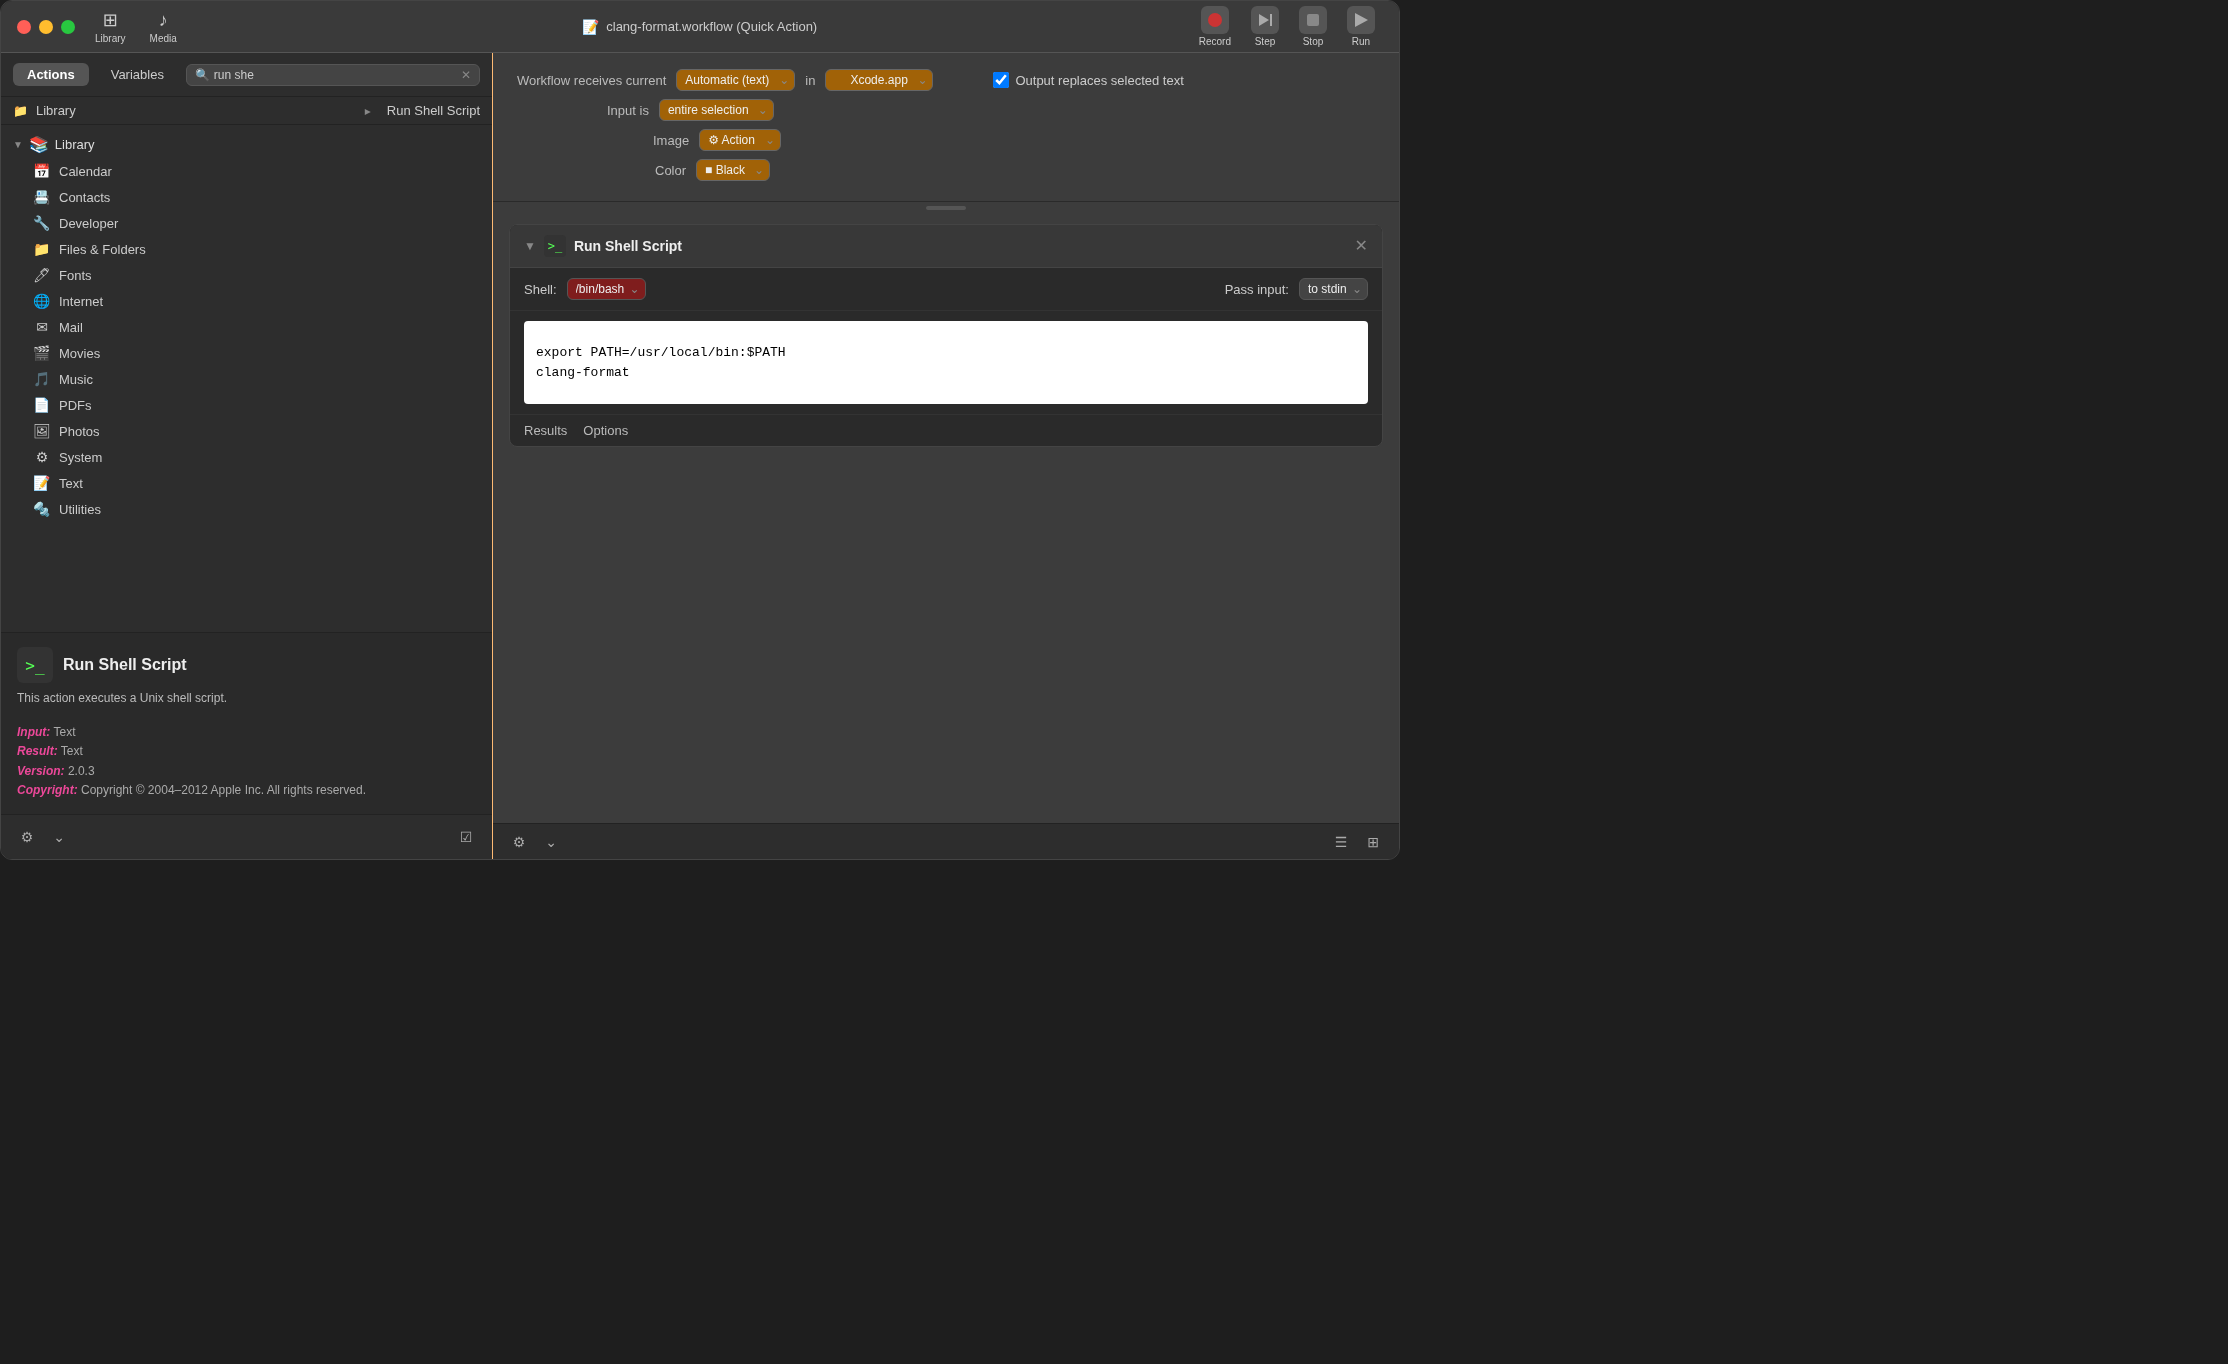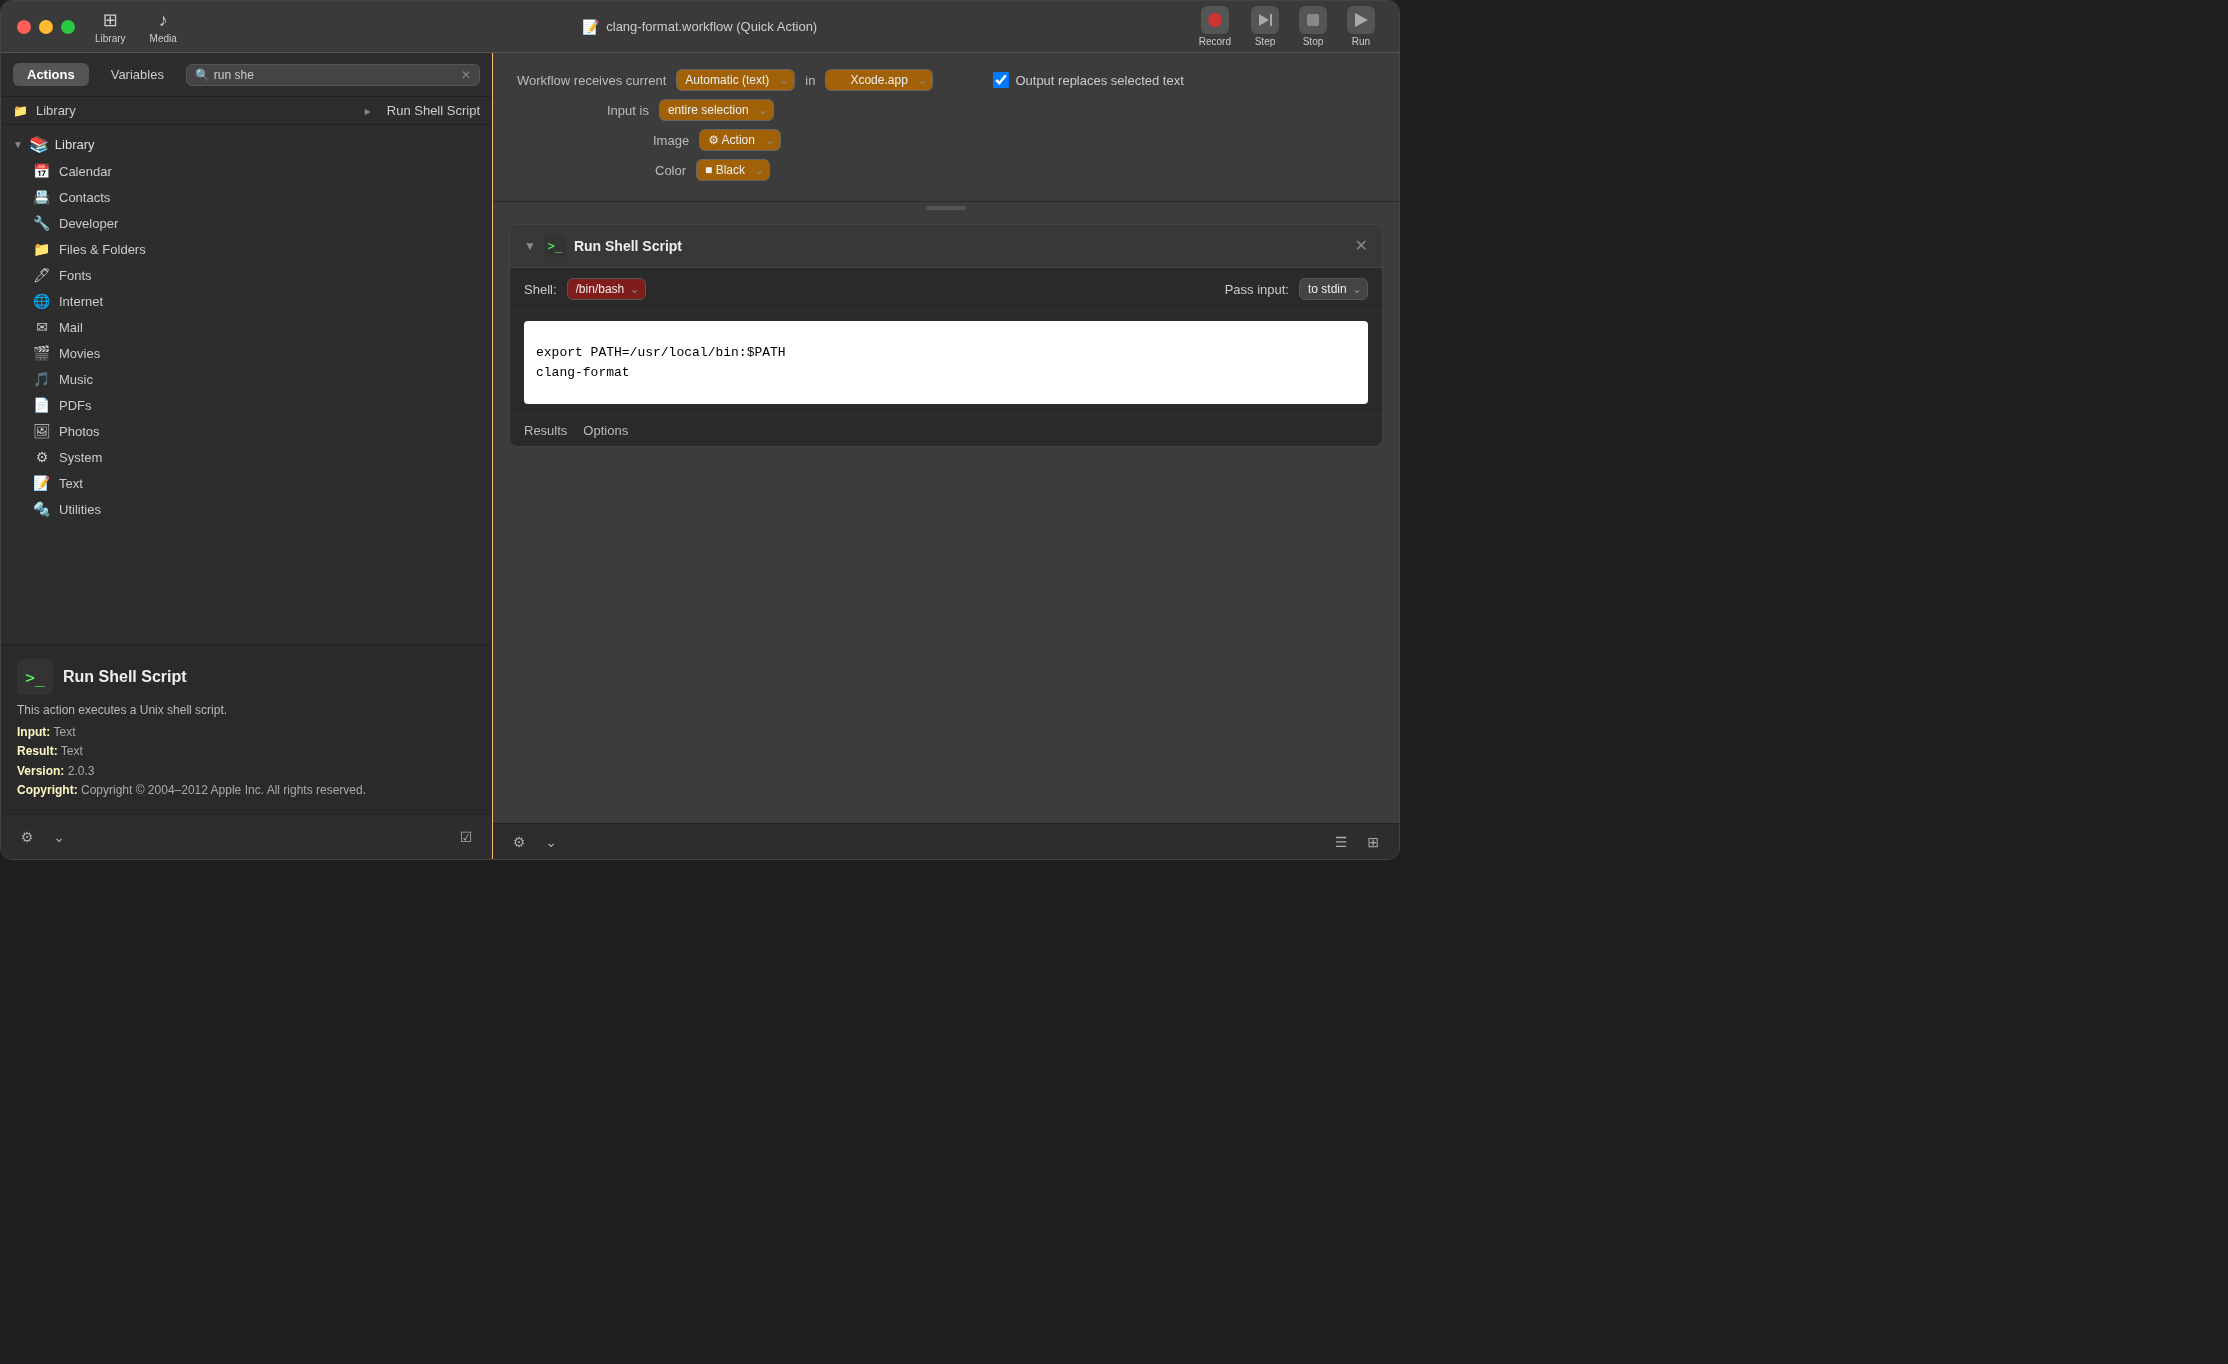--- a/index.html
+++ b/index.html
@@ -229,23 +229,23 @@
       justify-content: center;
       font-size: 16px;
       font-family: monospace;
       color: #5f5;
     }
     .info-title {
       font-size: 16px;
       font-weight: 600;
       color: #eee;
     }
-    .info-desc { margin-bottom: 6px; color: #bbb; font-size: 12px; }
+    .info-desc { margin-bottom: 18px; color: #bbb; font-size: 12px; }
     .info-meta { font-size: 12px; color: #aaa; line-height: 1.6; }
-    .info-meta strong { color: #fef9c3; }
+    .info-meta strong { color: #ec4899; font-style: italic; }
 
     
     .sidebar-footer {
       display: flex;
       align-items: center;
       gap: 4px;
       padding: 8px 12px;
       border-top: 1px solid #222;
       background: #2d2d2d;
     }

